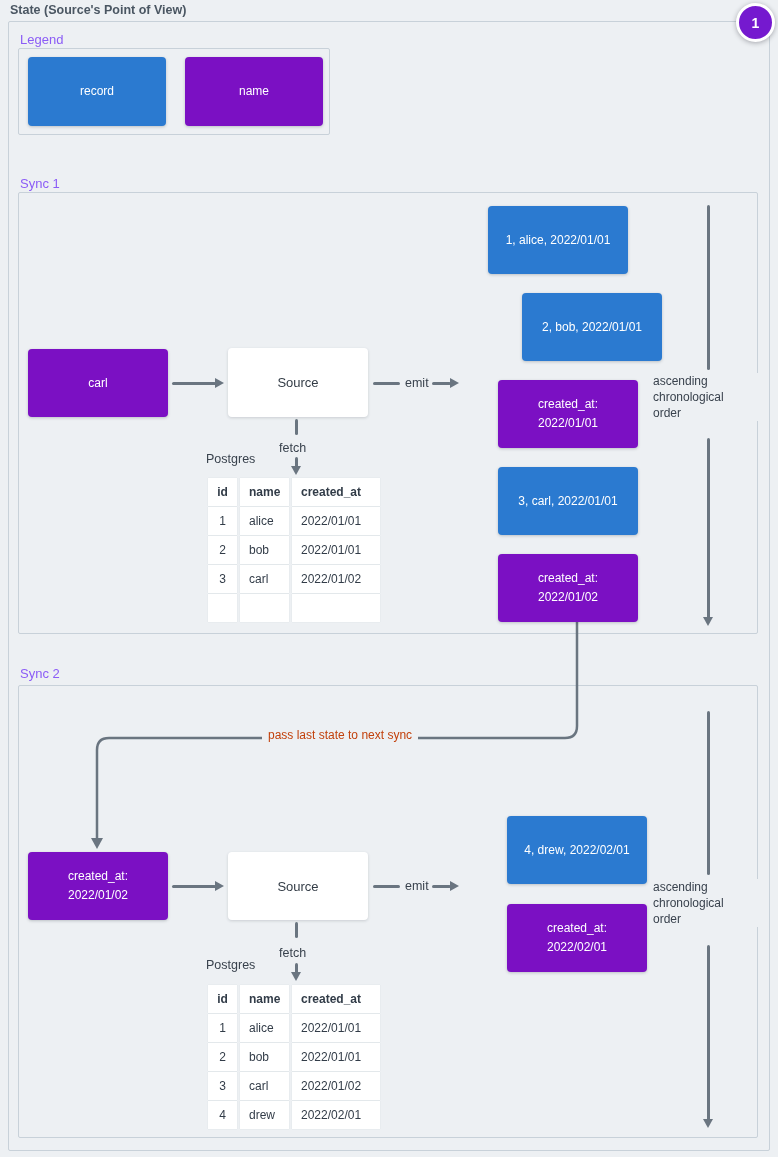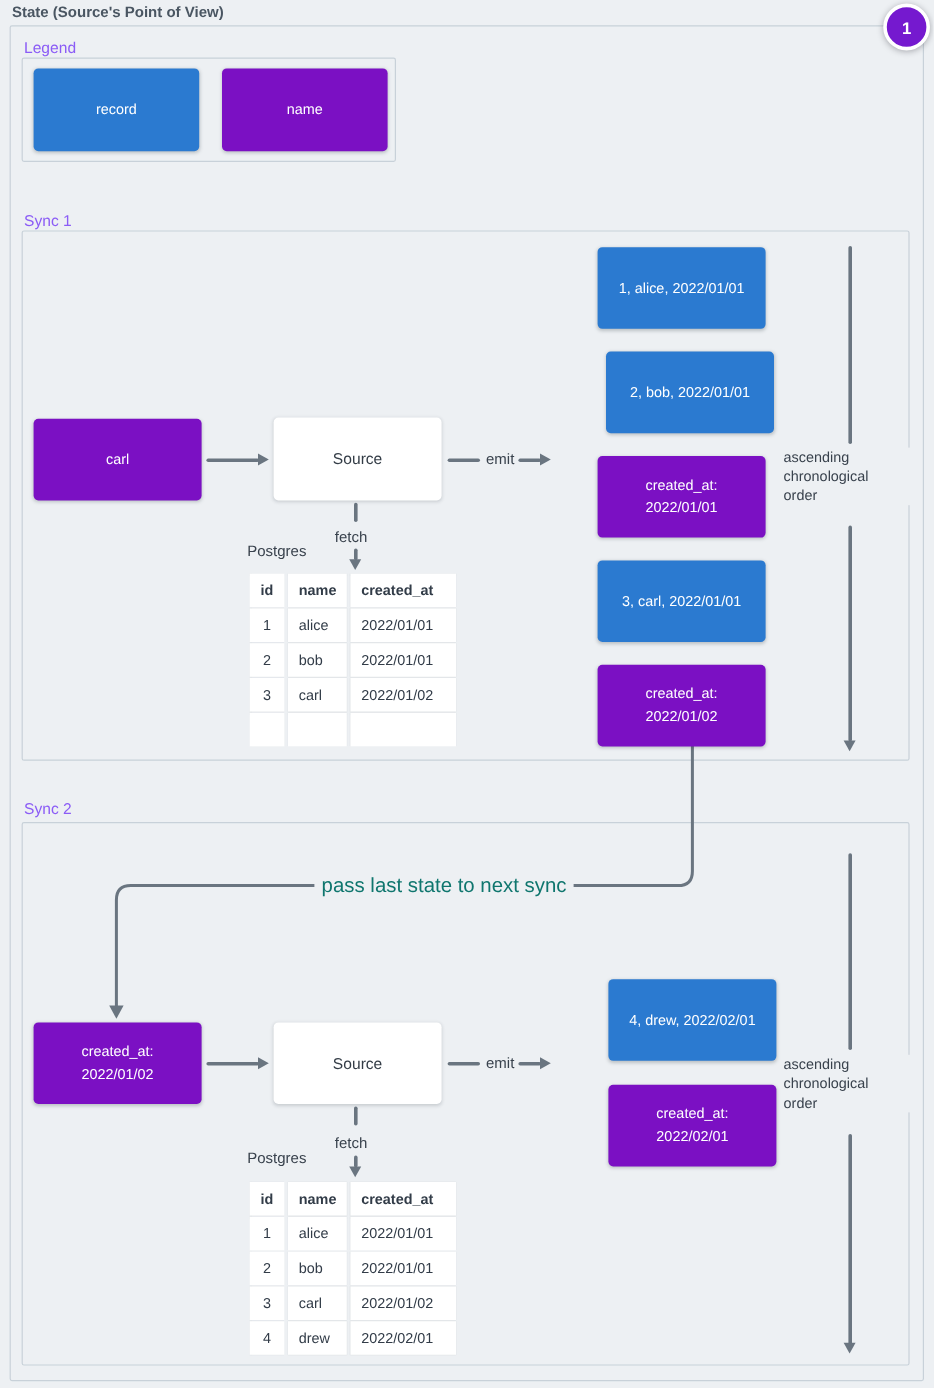--- a/index.html
+++ b/index.html
@@ -37,21 +37,21 @@
     font-size:12px;color:var(--cellText);z-index:3;}
   .dtable .cell{background:#fff;height:28px;display:flex;align-items:center;padding-left:9px;
     box-shadow:0 0 1px rgba(40,50,60,.12);}
   .dtable .cell.c0{justify-content:center;padding-left:0;}
   .dtable .cell.hdr{font-weight:bold;}
   .badge{position:absolute;left:736px;top:3px;width:39px;height:39px;border-radius:50%;
     background:var(--badge);border:3px solid #fff;box-shadow:0 1px 5px rgba(30,30,40,.35);
     color:#fff;font-weight:bold;font-size:14px;display:flex;align-items:center;justify-content:center;z-index:5;}
   .connector-svg{position:absolute;left:90px;top:618px;z-index:1;}
   .pass-label{position:absolute;left:50%;transform:translateX(-50%);top:727px;background:var(--bg);
-    padding:0 6px;font-size:17px;color:#0f766e;z-index:3;white-space:nowrap;}
+    padding:0 6px;font-size:12px;color:#c2410c;z-index:3;white-space:nowrap;}
 </style>
 </head>
 <body>
 
 <div class="canvas">
 
   <div class="page-title">State (Source's Point of View)</div>
   <div class="frame outer"></div>
   <div class="badge">1</div>
 
@@ -96,25 +96,25 @@
     <div class="cell">2022/01/02</div>
     <div class="cell c0"></div>
     <div class="cell"></div>
     <div class="cell"></div>
   </div>
 
   <div class="hline" style="left:373px;top:382px;width:27px"></div>
   <div class="flow-label" style="left:405px;top:376px">emit</div>
   <div class="hline head-right" style="left:432px;top:382px;width:19px"></div>
 
-  <div class="node record" style="left:498px;top:206px">
+  <div class="node record" style="left:488px;top:206px">
     <div>1, alice, 2022/01/01</div>
     <div></div>
   </div>
-  <div class="node record" style="left:505px;top:293px">
+  <div class="node record" style="left:522px;top:293px">
     <div>2, bob, 2022/01/01</div>
     <div></div>
   </div>
   <div class="node state" style="left:498px;top:380px">
     <div>created_at:</div>
     <div>2022/01/01</div>
   </div>
   <div class="node record" style="left:498px;top:467px">
     <div>3, carl, 2022/01/01</div>
     <div></div>

